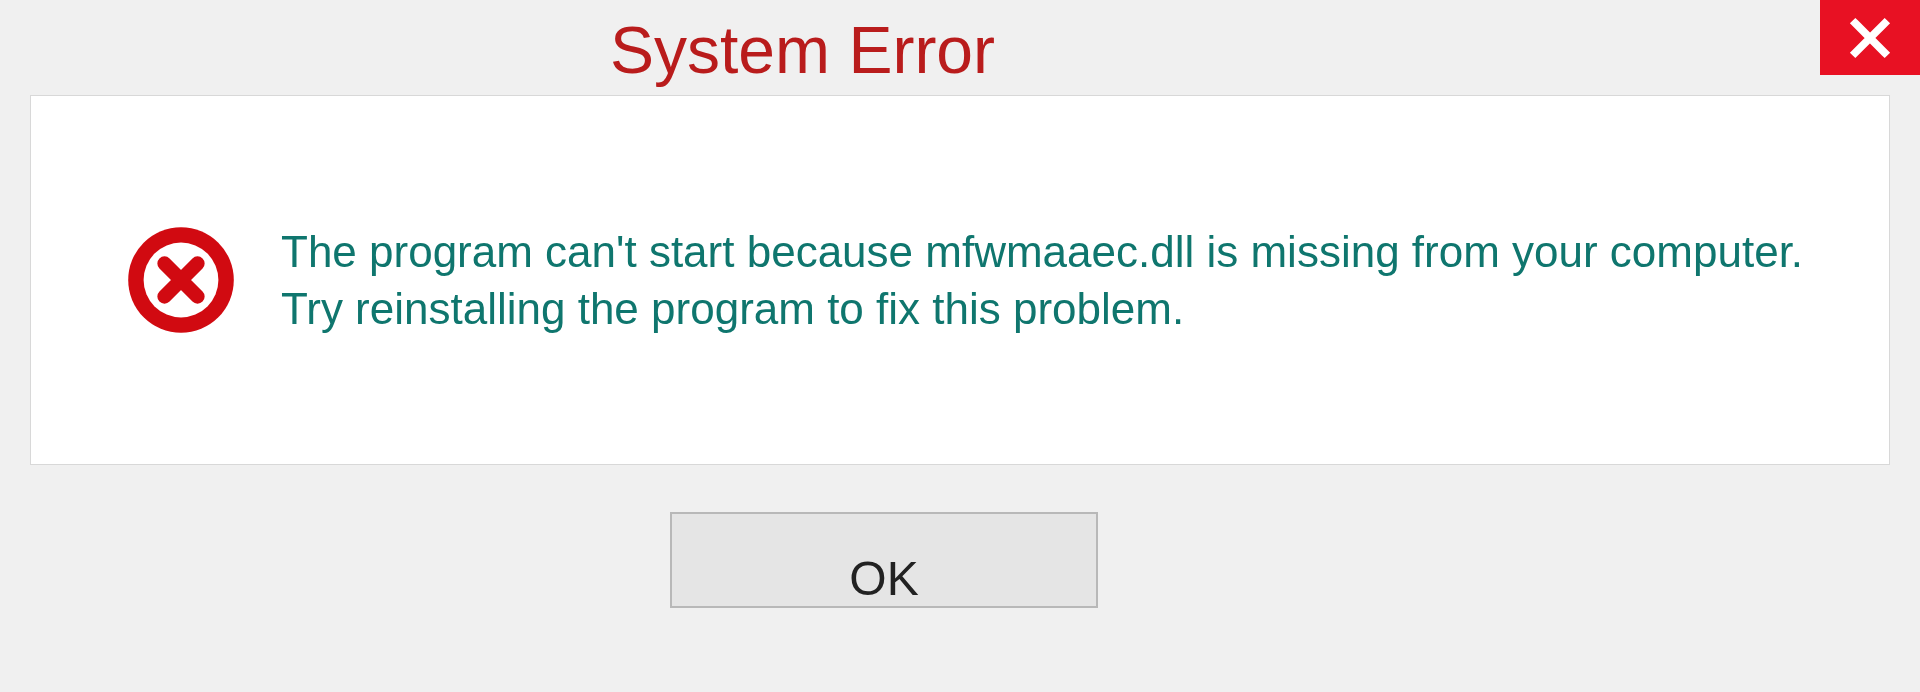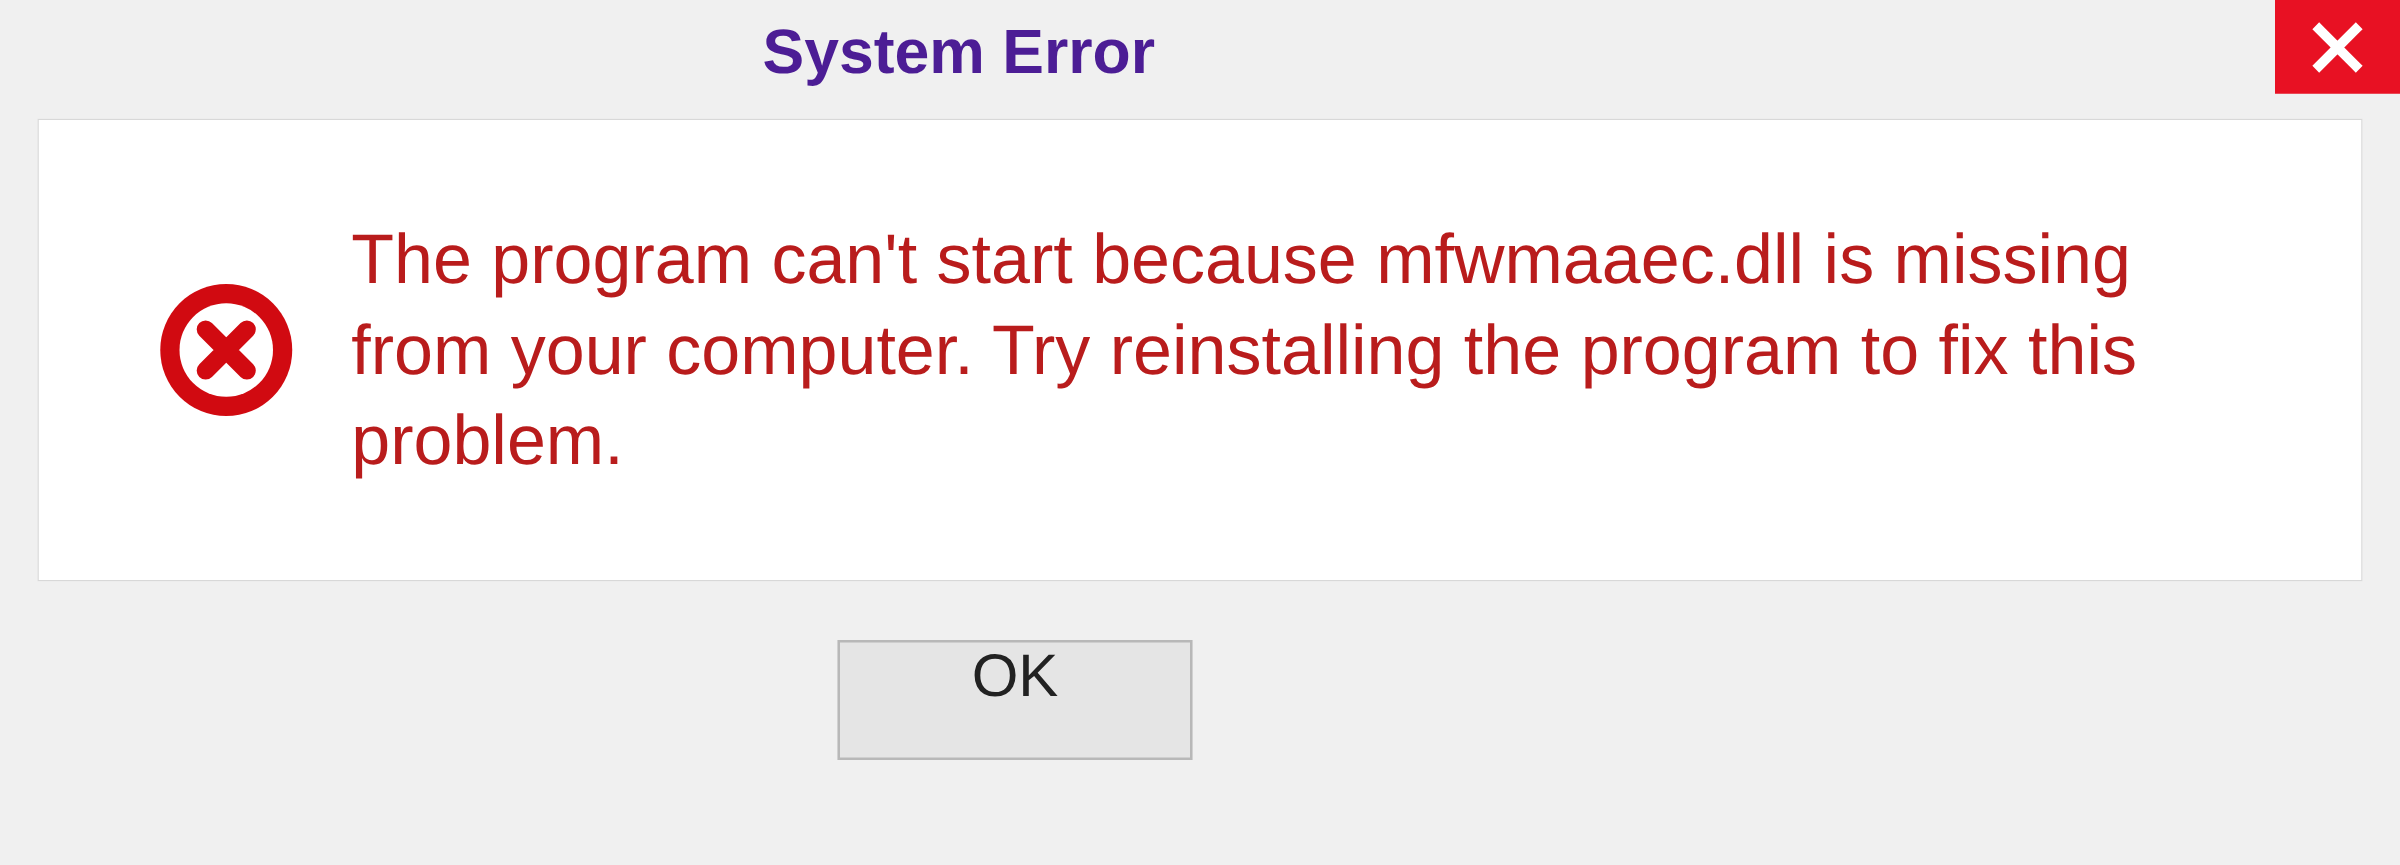--- a/index.html
+++ b/index.html
@@ -17,23 +17,23 @@
     }
     .titlebar {
       display: flex;
       align-items: flex-start;
       height: 95px;
       padding-left: 610px;
       padding-top: 12px;
       position: relative;
     }
     .title {
-      font-size: 50px;
-      font-weight: 700;
-      color: #4c1d95;
+      font-size: 66px;
+      font-weight: 400;
+      color: #b91c1c;
     }
     .close-btn {
       position: absolute;
       top: 0;
       right: 0;
       width: 100px;
       height: 75px;
       background: #e81123;
       display: flex;
       align-items: center;
@@ -53,51 +53,51 @@
       align-items: center;
       padding-left: 95px;
     }
     .error-icon {
       width: 110px;
       height: 110px;
       flex-shrink: 0;
       margin-right: 45px;
     }
     .message {
-      font-size: 56px;
+      font-size: 44px;
       line-height: 1.3;
-      color: #b91c1c;
+      color: #0f766e;
       font-weight: 400;
       padding-right: 60px;
     }
     .footer {
       margin: 0 30px;
       height: 190px;
       display: flex;
       align-items: center;
       justify-content: space-between;
       padding-left: 640px;
       padding-right: 40px;
     }
     .watermark {
       font-size: 62px;
       font-weight: 800;
       color: #d10a11;
       letter-spacing: 1px;
       font-family: Arial, sans-serif;
     }
     .ok-btn {
-      width: 284px;
+      width: 428px;
       height: 96px;
       background: #e5e5e5;
       border: 2px solid #b8b8b8;
       font-size: 48px;
       color: #222;
       display: flex;
-      align-items: flex-start;
+      align-items: flex-end;
       justify-content: center;
       cursor: pointer;
       font-family: "Segoe UI", Arial, sans-serif;
     }
   </style>
 </head>
 <body>
 
 <div class="titlebar">
   <div class="title">System Error</div>

